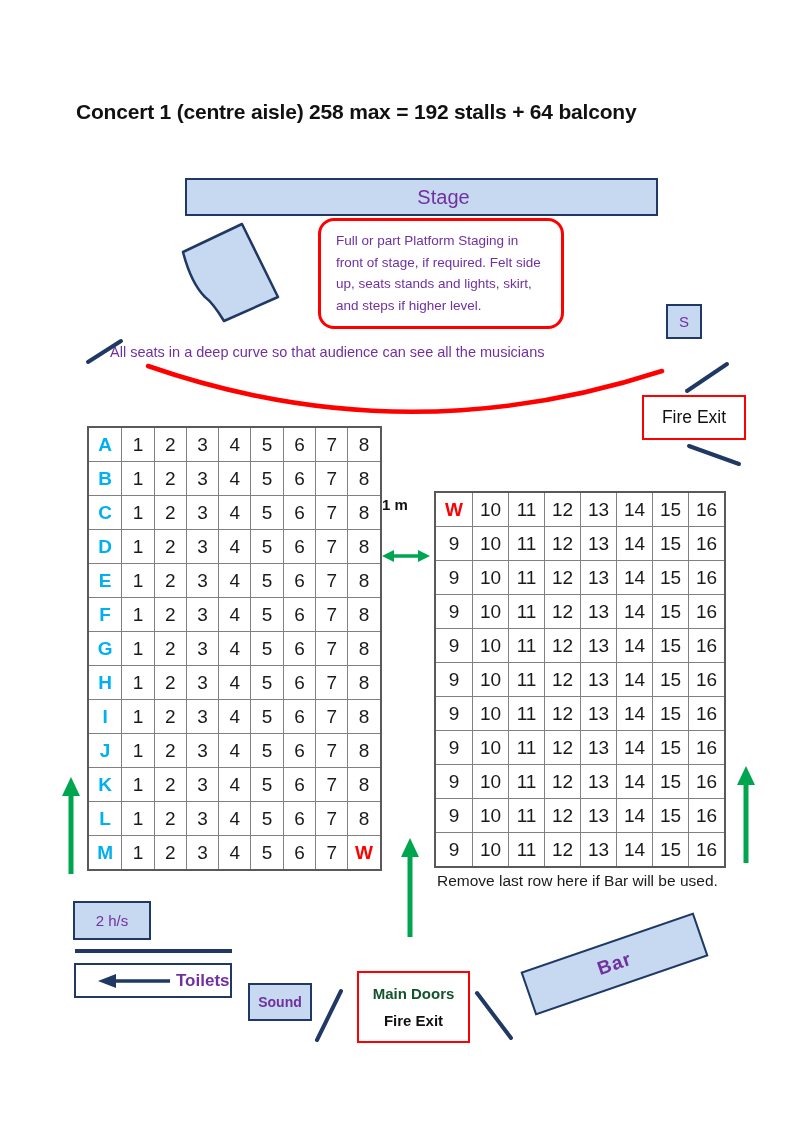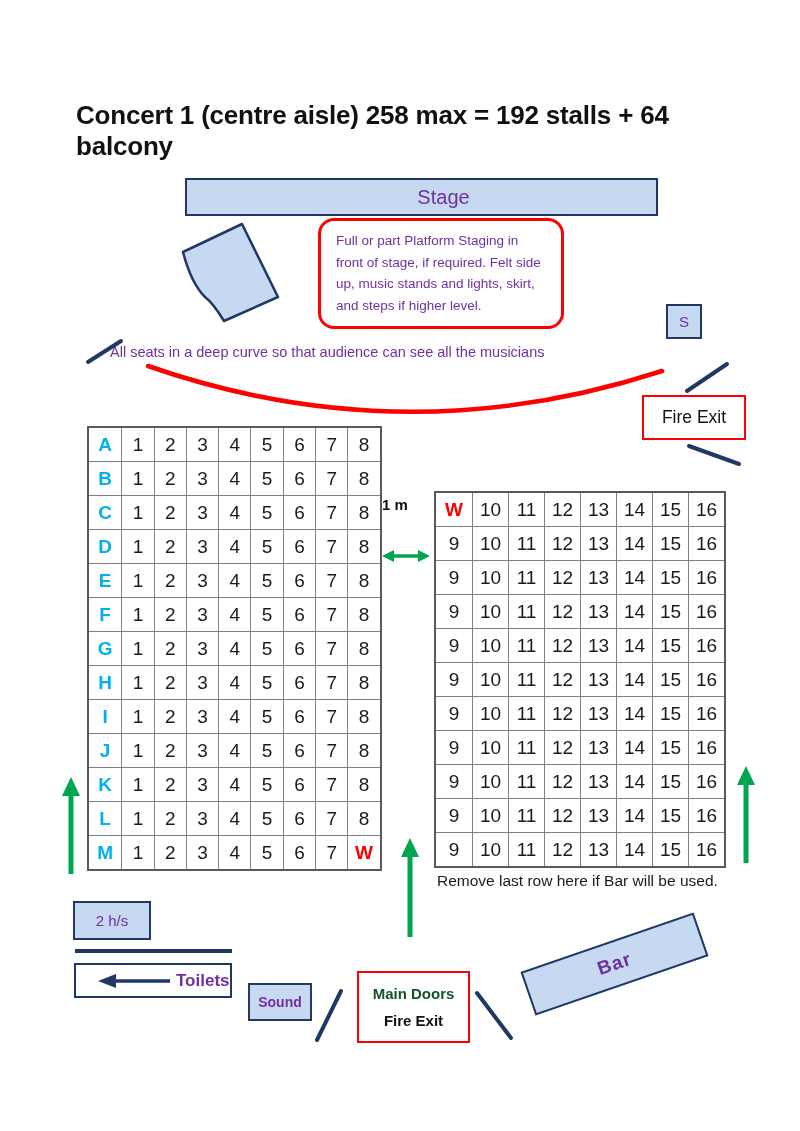--- a/index.html
+++ b/index.html
@@ -5,21 +5,21 @@
   html,body{margin:0;padding:0;}
   body{
     width:800px;height:1131px;position:relative;background:#ffffff;
     font-family:"Liberation Sans",sans-serif;overflow:hidden;
   }
   .abs{position:absolute;}
 
   
   #title{
     left:76px;top:100px;width:680px;
-    font-size:26px;font-weight:bold;color:#111;letter-spacing:-0.2px;
+    font-size:21px;font-weight:bold;color:#111;letter-spacing:-0.2px;
   }
 
   
   .bluebox{
     background:#c6d9f0;border:2px solid #1f3864;color:#7030a0;
     display:flex;align-items:center;justify-content:center;box-sizing:border-box;
   }
 
   #stage{left:185px;top:178px;width:473px;height:38px;font-size:20px;padding-left:44px;}
   #s-box{left:666px;top:304px;width:36px;height:35px;font-size:15px;}
@@ -108,21 +108,21 @@
 </head>
 <body>
 
 <div class="abs" id="title">Concert 1 (centre aisle) 258 max = 192 stalls + 64 balcony</div>
 
 <div class="abs bluebox" id="stage">
   <span>Stage</span>
 </div>
 
 <div class="abs" id="platform-note">
-  <span>Full or part Platform Staging in front of stage, if required. Felt side up, music stands and lights, skirt, and steps if higher level.</span>
+  <span>Full or part Platform Staging in front of stage, if required. Felt side up, seats stands and lights, skirt, and steps if higher level.</span>
 </div>
 
 <div class="abs bluebox" id="s-box">
   <span>S</span>
 </div>
 
 <div class="abs" id="curve-note">All seats in a deep curve so that audience can see all the musicians</div>
 
 <div class="abs red-outline-box" id="fire-exit-top">
   <span>Fire Exit</span>

